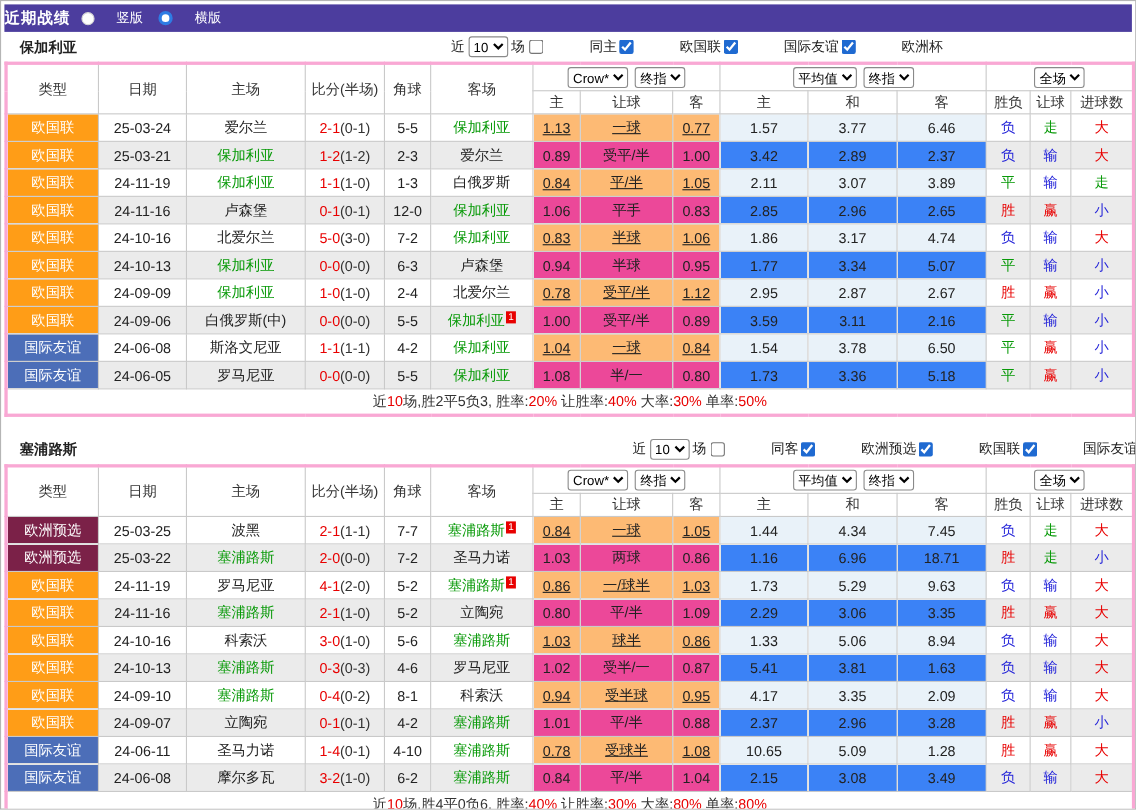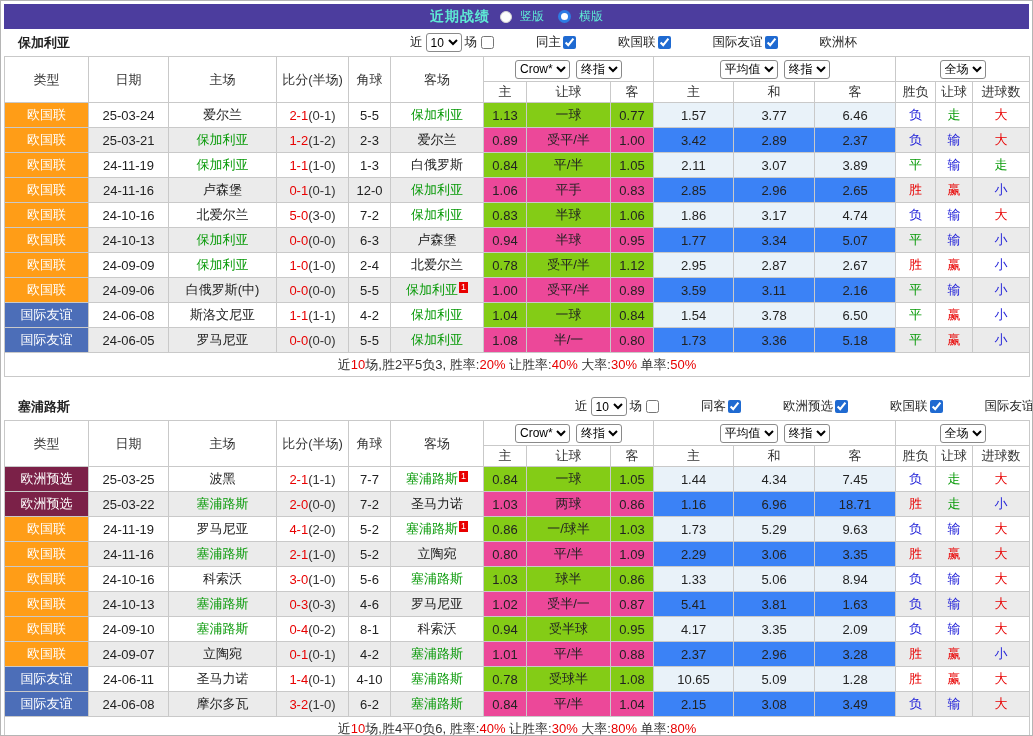--- a/index.html
+++ b/index.html
@@ -1,48 +1,48 @@
 <!DOCTYPE html>
 <html><head>
 <meta charset="utf-8">
 <style>
   * { box-sizing:border-box; margin:0; padding:0; }
   html,body { width:1033px; height:736px; }
   body {
     font-family:"Liberation Sans","DejaVu Sans",sans-serif;
     background:#fff; border:1px solid #b5b5b5; padding:3px; overflow:hidden;
   }
-  .titlebar { background:#4c3d9e; height:25px; display:flex; align-items:center; justify-content:center; gap:10px; color:#5eead4; }
+  .titlebar { background:#4c3d9e; height:25px; display:flex; align-items:center; justify-content:flex-start; gap:10px; color:#ffffff; }
   .titlebar .title { font-size:14px; font-weight:bold; letter-spacing:1px; }
   .radio-group { display:flex; align-items:center; gap:14px; font-size:12px; }
-  .radio-opt { display:flex; align-items:center; gap:8px; cursor:pointer; }
+  .radio-opt { display:flex; align-items:center; gap:20px; cursor:pointer; }
   .radio { width:12px; height:12px; border-radius:50%; background:#fdfdfd; border:1px solid #d5d5d5; }
   .radio.checked { width:13px; height:13px; border:3.5px solid #2e7ce4; background:#fff; }
 
   .section + .section { margin-top:16px; }
   .filter-row { position:relative; height:27px; display:flex; align-items:center; font-size:13px; color:#222; }
   .team-label { font-weight:bold; margin-left:14px; }
   .filter-controls { position:absolute; display:flex; align-items:center; font-size:12.5px; white-space:nowrap; }
   .sec-0 .filter-controls { left:406px; }
   .sec-1 .filter-controls { left:571px; }
   select { font-size:12px; height:19px; border:1px solid #8a8a8a; border-radius:3px; background:#fff; margin:0 3px; }
   .chk { display:inline-flex; align-items:center;gap:41px; }
   .chk input { width:13px; height:13px; accent-color:#1f6ad1; margin:0 1px 0 4px; }
   .f-leagues { display:inline-flex; align-items:center; }
   .f-leagues .chk input { margin-left:2px; }
 
-  table { width:1025px; border-collapse:collapse; table-layout:fixed; text-align:center; font-size:13px; color:#222; border:1px solid #f9a8d4; }
+  table { width:1025px; border-collapse:collapse; table-layout:fixed; text-align:center; font-size:13px; color:#222; border:3px solid #f9a8d4; }
   td,th { border:1px solid #c9c9c9; overflow:hidden; white-space:nowrap; padding:0 1px; }
   th { font-weight:normal; color:#333; background:#fff; }
   .hrow1 th { height:25px; }
   .hrow2 th { height:21px; }
   tbody td { height:25px; }
   tr.even td { background:#ebebeb; }
   tr.odd td { background:#fff; }
-  tr.odd td.c-odds { background:#84cc16; }
+  tr.odd td.c-odds { background:#fdba74;text-decoration:underline; }
   tr.even td.c-odds { background:#ec4899; }
   tr.odd td.c-avg { background:#e9f2f9; }
   tr.even td.c-avg { background:#3b82f6; }
   td.type-cell { color:#fff; }
   td.type-cell.bg-nl { background:#ff9d17; }
   td.type-cell.bg-fr { background:#4c6eb8; }
   td.type-cell.bg-eq { background:#7b2148; }
   .team.green { color:#089a08; }
   .ft { color:#e80000; }
   .ht { color:#333; }

